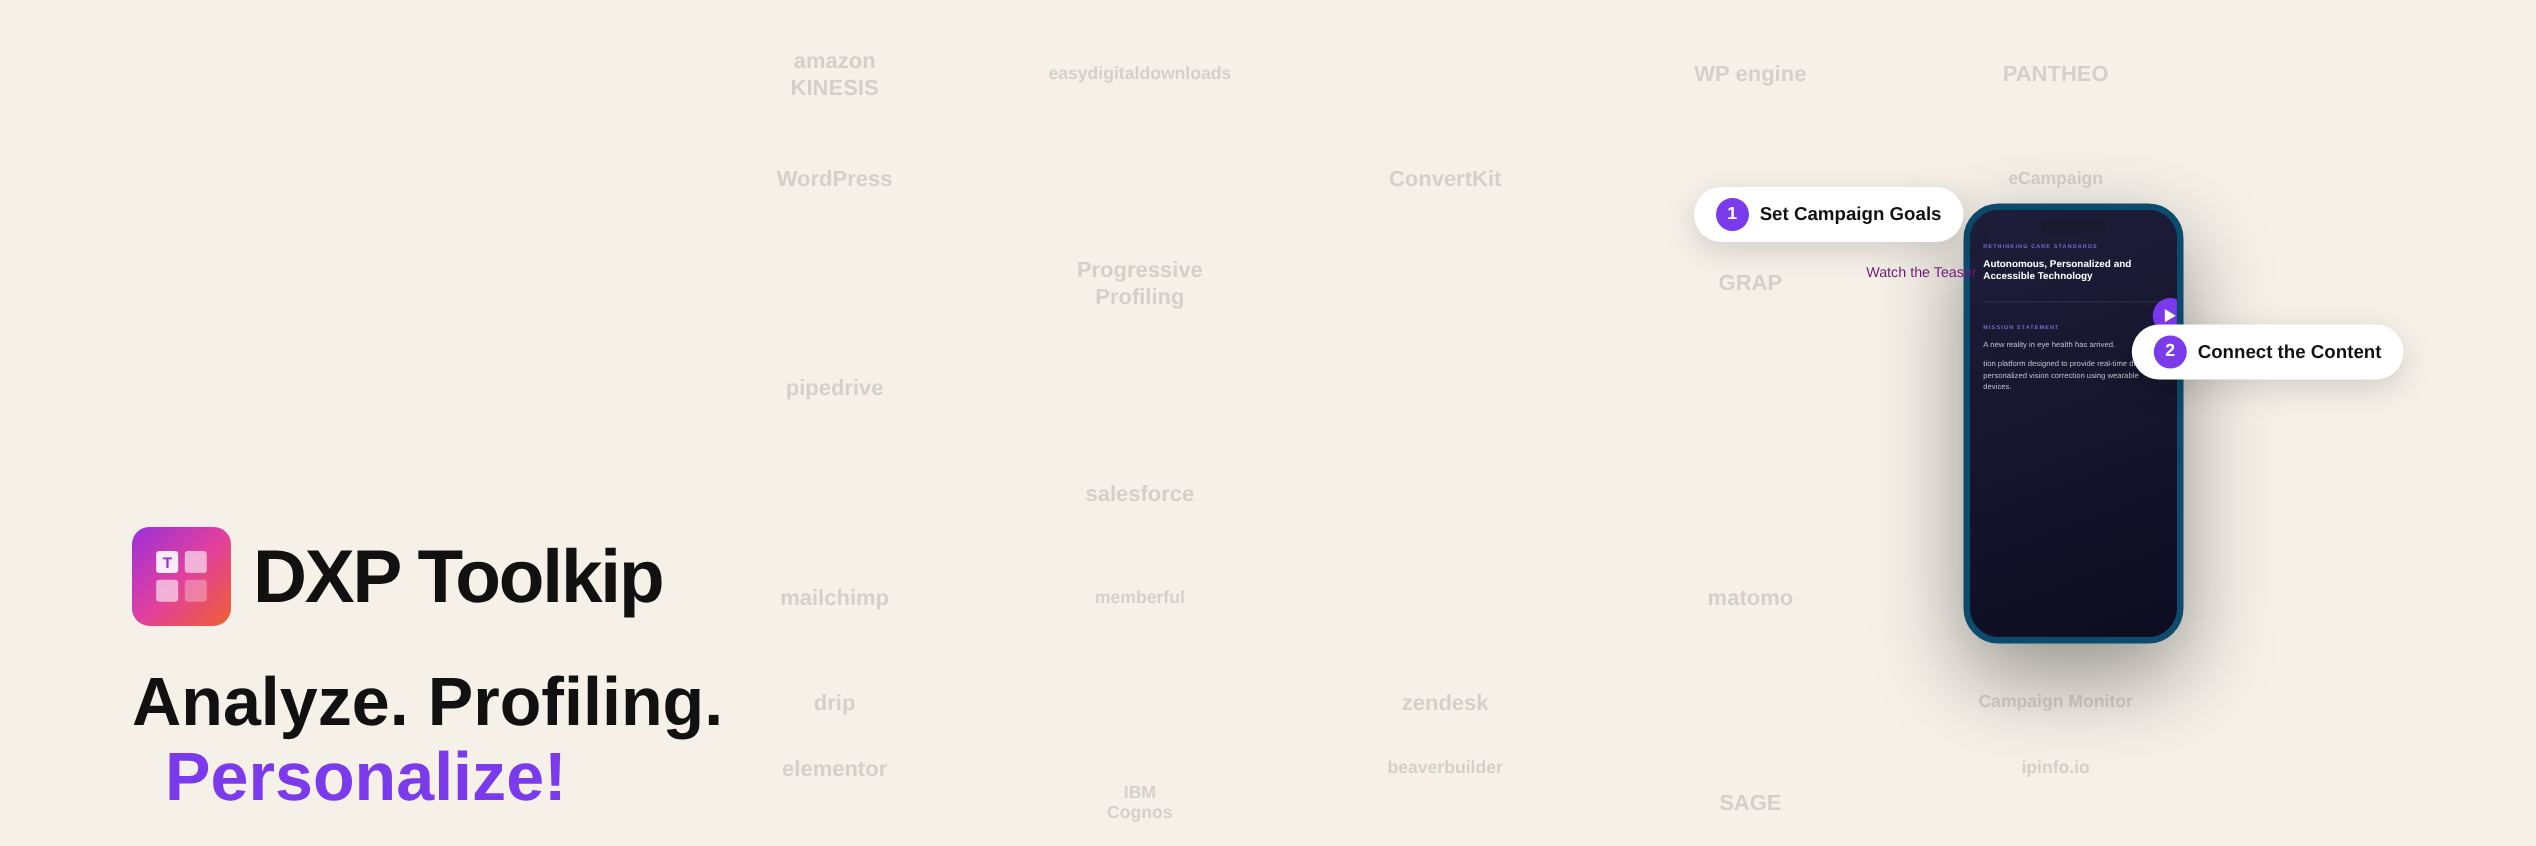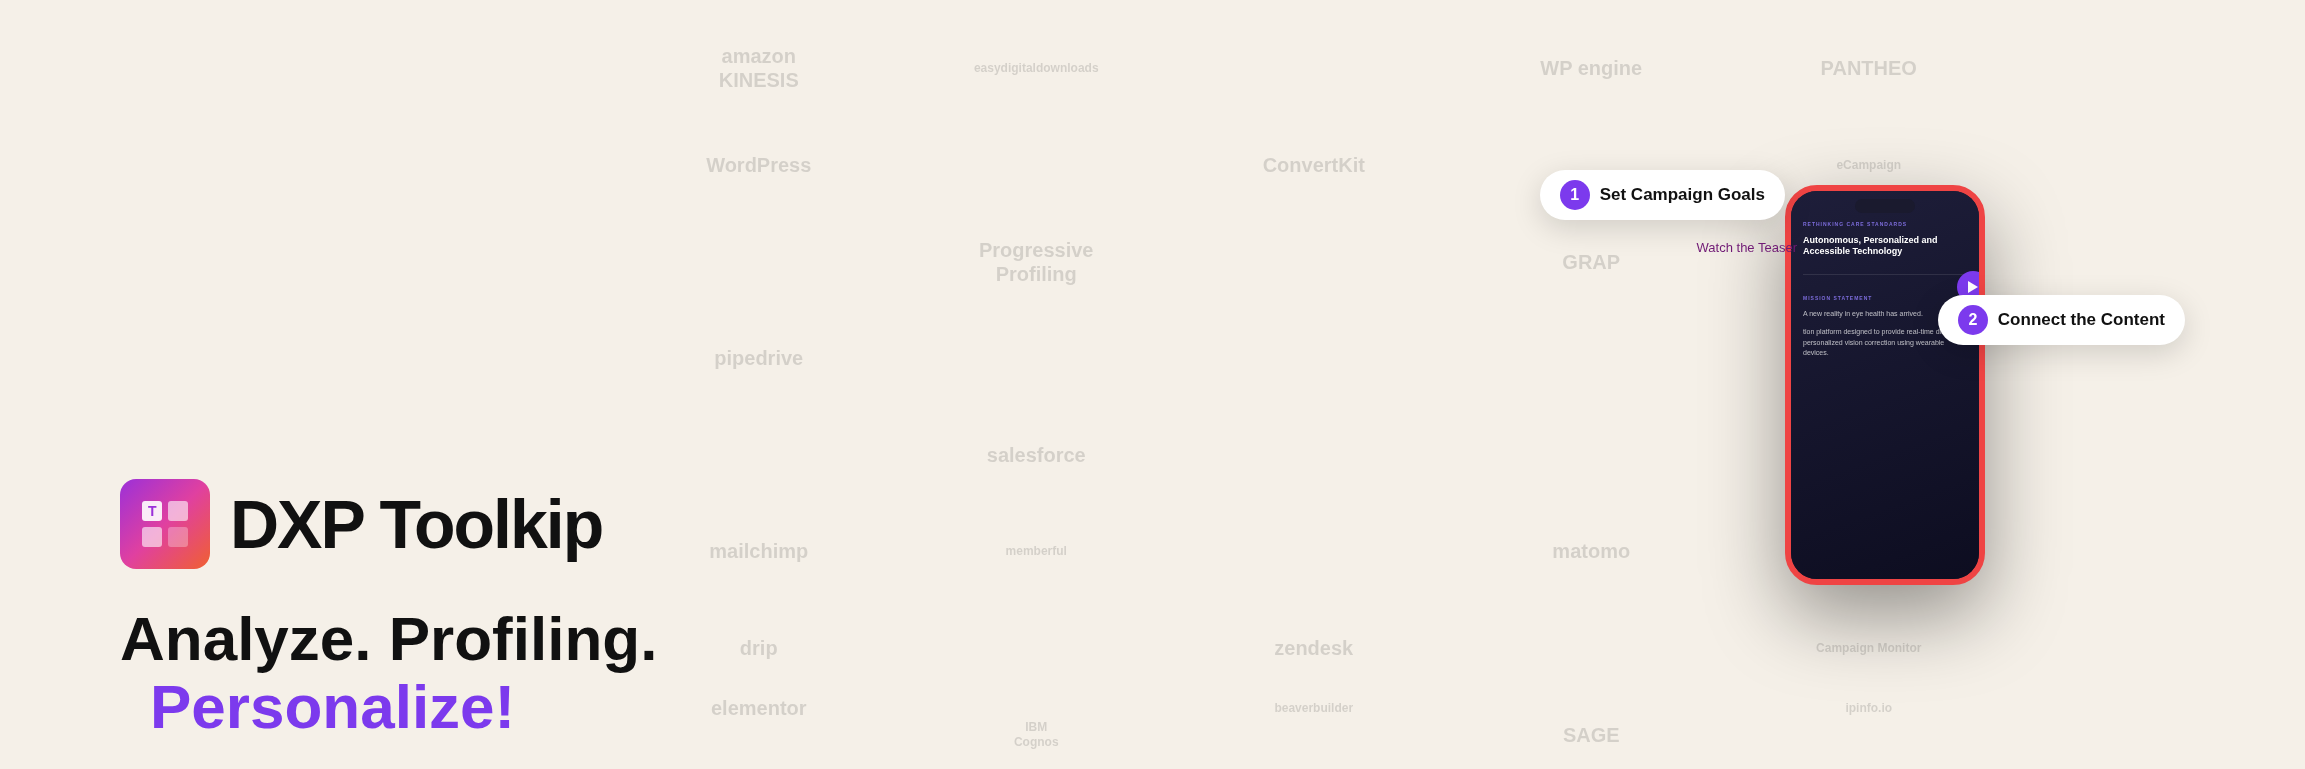--- a/index.html
+++ b/index.html
@@ -42,21 +42,21 @@
 
     .bg-logo {
       font-size: 22px;
       font-weight: 700;
       color: #444;
       white-space: nowrap;
       text-align: center;
       line-height: 1.2;
     }
 
-    .bg-logo.small { font-size: 12px; }
+    .bg-logo.small { font-size: 16px; }
     .bg-logo.medium { font-size: 20px; }
 
     
     .left-content {
       position: relative;
       z-index: 10;
       padding-left: 120px;
       max-width: 750px;
       flex-shrink: 0;
     }
@@ -119,21 +119,21 @@
       top: 50%;
       transform: translateY(-50%);
       z-index: 5;
     }
 
     .phone {
       width: 200px;
       height: 400px;
       background: #1a1a2e;
       border-radius: 32px;
-      border: 6px solid #ef4444;
+      border: 6px solid #0c4a6e;
       position: relative;
       overflow: hidden;
       box-shadow: 0 30px 80px rgba(0,0,0,0.4);
     }
 
     .phone-notch {
       position: absolute;
       top: 8px;
       left: 50%;
       transform: translateX(-50%);

